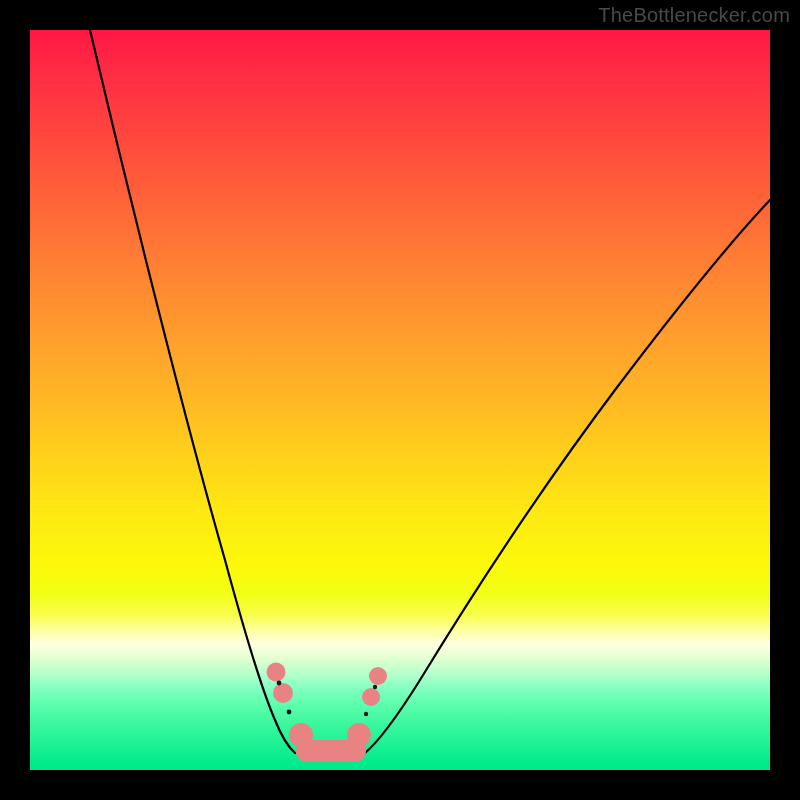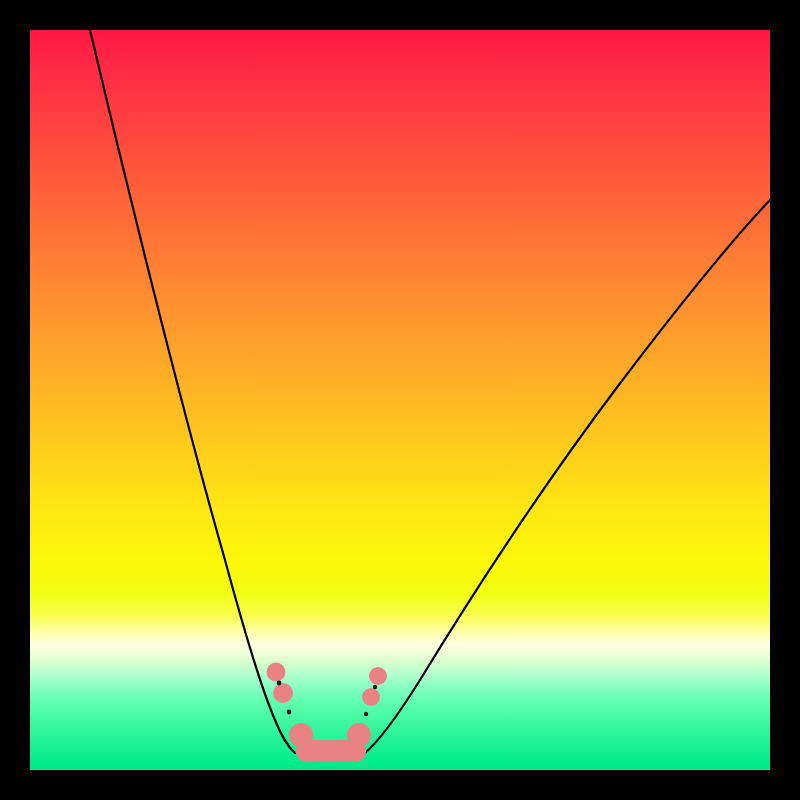--- a/index.html
+++ b/index.html
@@ -54,20 +54,21 @@
   }
   svg.curves {
     position: absolute;
     top: 0; left: 0;
   }
 </style>
 </head>
 <body>
 <div class="frame">
 
+  <div class="watermark">TheBottlenecker.com</div>
 
   <div class="plot-area"></div>
 
   <svg class="curves" width="800" height="800" viewBox="0 0 800 800">
 
     <path d="M 90 30
              C 130 200, 185 420, 225 560
              C 248 645, 262 690, 275 720
              C 281 735, 287 746, 295 753" stroke="#000" stroke-width="2.2" fill="none" stroke-linecap="round"></path>
 

